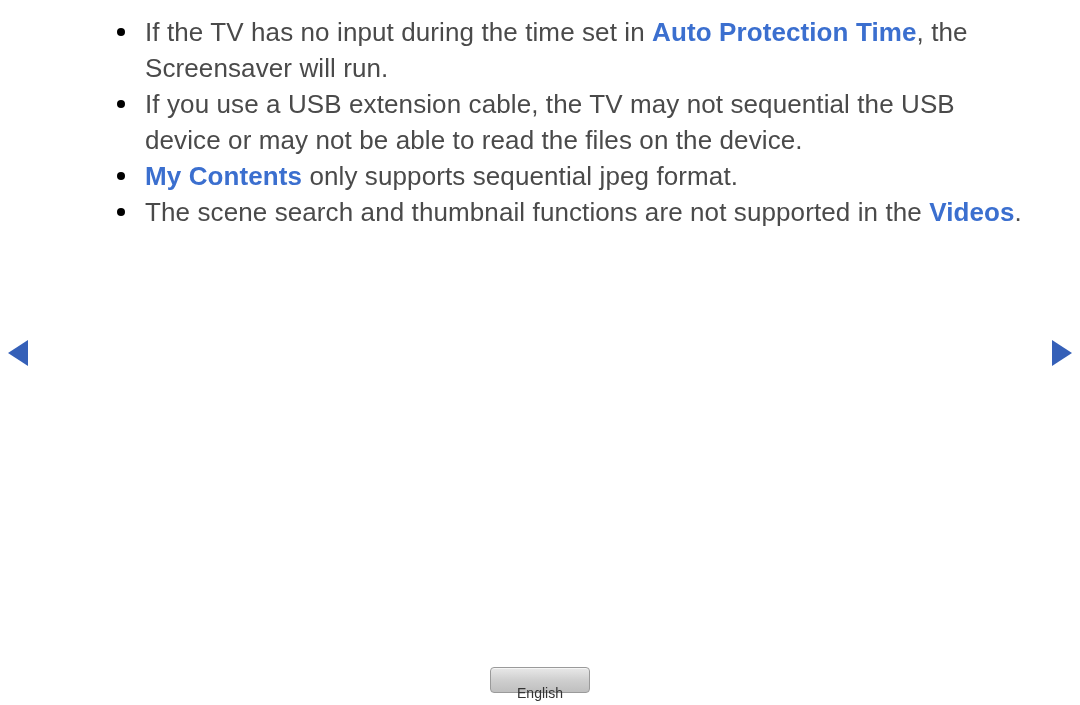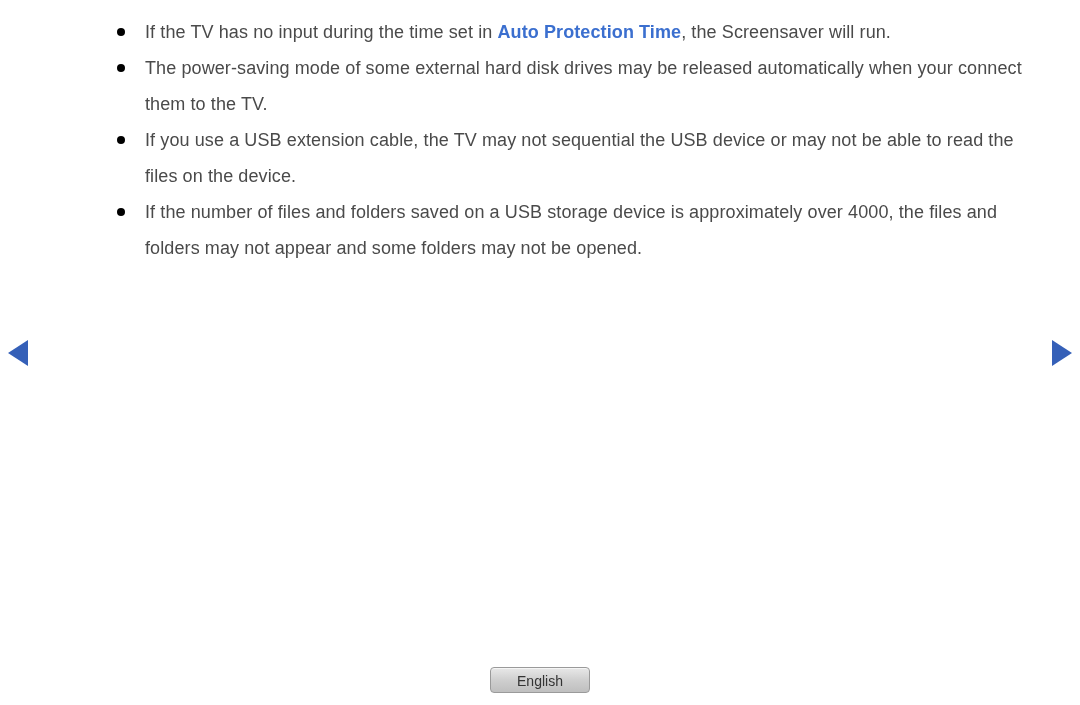--- a/index.html
+++ b/index.html
@@ -26,21 +26,21 @@
     width: 920px;
   }
   ul.bullets {
     list-style: none;
     margin: 0;
     padding: 0;
   }
   ul.bullets > li {
     position: relative;
     padding-left: 40px;
-    font-size: 18px;
+    font-size: 26px;
     line-height: 36px;
     letter-spacing: 0.1px;
     margin: 0;
   }
   ul.bullets > li::before {
     content: "";
     position: absolute;
     left: 12px;
     top: 14px;
     width: 8px;
@@ -77,36 +77,36 @@
     min-width: 100px;
     height: 26px;
     line-height: 26px;
     text-align: center;
     font-size: 14px;
     color: #333;
     background: linear-gradient(to bottom, #e8e8e8 0%, #cfcfcf 50%, #bfbfbf 100%);
     border: 1px solid #9a9a9a;
     border-radius: 4px;
     box-shadow: inset 0 1px 0 rgba(255,255,255,0.6);
-    padding: 0 14px;
+    padding: 12px 14px;
     cursor: pointer;
     box-sizing: border-box;
   }
 </style>
 </head>
 <body>
 
 <div class="page">
 
   <div class="nav-arrow nav-left"></div>
   <div class="nav-arrow nav-right"></div>
 
   <div class="content">
     <ul class="bullets">
         <li><span>If the TV has no input during the time set in </span><span class="hl">Auto Protection Time</span><span>, the Screensaver will run.</span></li>
-        <li><span>The power-saving mode of some external hard disk drives may be released automatically when your connect them to the TV.</span></li>
         <li><span>If you use a USB extension cable, the TV may not sequential the USB device or may not be able to read the files on the device.</span></li>
-        <li><span>If the number of files and folders saved on a USB storage device is approximately over 4000, the files and folders may not appear and some folders may not be opened.</span></li>
+        <li><span class="hl">My Contents</span><span> only supports sequential jpeg format.</span></li>
+        <li><span>The scene search and thumbnail functions are not supported in the </span><span class="hl">Videos</span><span>.</span></li>
       </ul>
   </div>
 
   <div class="lang-button">English</div>
 </div>
 
 </body></html>

